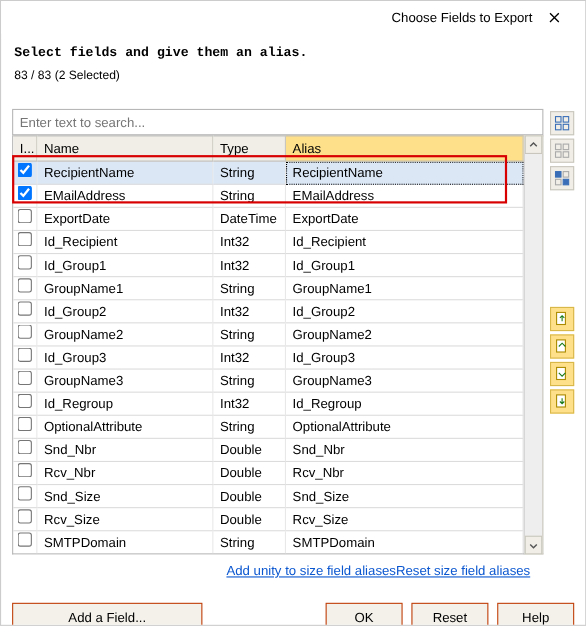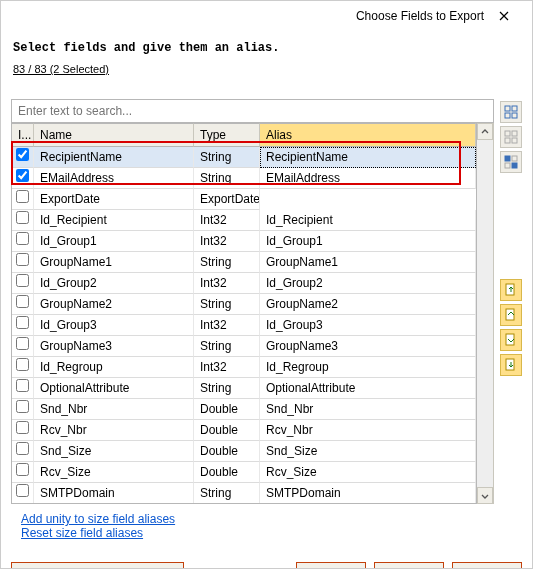--- a/index.html
+++ b/index.html
@@ -24,21 +24,21 @@
   }
   .titlebar .title { font-size: 12px; }
   .titlebar .close {
     width: 40px; height: 28px;
     display: flex; align-items: center; justify-content: center;
     cursor: pointer;
   }
   .titlebar .close svg { width: 10px; height: 10px; }
   .content { padding: 6px 10px 8px 10px; }
   .instr { font-weight: 600; margin: 4px 0 8px 2px; font-family: Liberation Mono, monospace; }
-  .count { margin: 0 0 4px 2px; font-size: 11px; text-decoration: underline; }
+  .count { margin: 0 0 4px 2px; font-size: 11px; }
   .main-row { display: flex; gap: 6px; }
   .grid-wrap { flex: 1; }
   .searchbox {
     width: 100%;
     border: 1px solid #b7b7b7;
     padding: 4px 6px;
     font-size: 12px;
     color: #7a7a7a;
     background: #fff;
   }
@@ -119,21 +119,20 @@
     background:#f0eee7;
     display:flex;align-items:center;justify-content:center;
     position:absolute; left:0;
     border:1px solid #c9c7bd;
   }
   .scroll-btn.top{top:-1px;}
   .scroll-btn.bot{bottom:-1px;}
   .links {
     display:flex; justify-content:flex-end;
     padding: 8px 40px 8px 10px;
-    flex-direction: column;
   }
   .links a { color:#0b57d0; text-decoration: underline; font-size:12px; cursor:pointer; }
   .btnrow {
     padding: 6px 10px 0 10px;
     display:flex; gap:8px;
   }
   .btnrow .btn {
     background:#f3f1ea;
     border:1px solid #c2410c;
     height:26px;
@@ -183,20 +182,21 @@
               </div>
               <div class="grow">
                 <div class="gc chk"><input type="checkbox" checked="" style=""></div>
                 <div class="gc">EMailAddress</div>
                 <div class="gc">String</div>
                 <div class="gc">EMailAddress</div>
               </div>
               <div class="grow">
                 <div class="gc chk"><input type="checkbox" style=""></div>
                 <div class="gc">ExportDate</div>
+                <div class="gc">DateTime</div>
                 <div class="gc">ExportDate</div>
               </div>
               <div class="grow">
                 <div class="gc chk"><input type="checkbox" style=""></div>
                 <div class="gc">Id_Recipient</div>
                 <div class="gc">Int32</div>
                 <div class="gc">Id_Recipient</div>
               </div>
               <div class="grow">
                 <div class="gc chk"><input type="checkbox" style=""></div>

